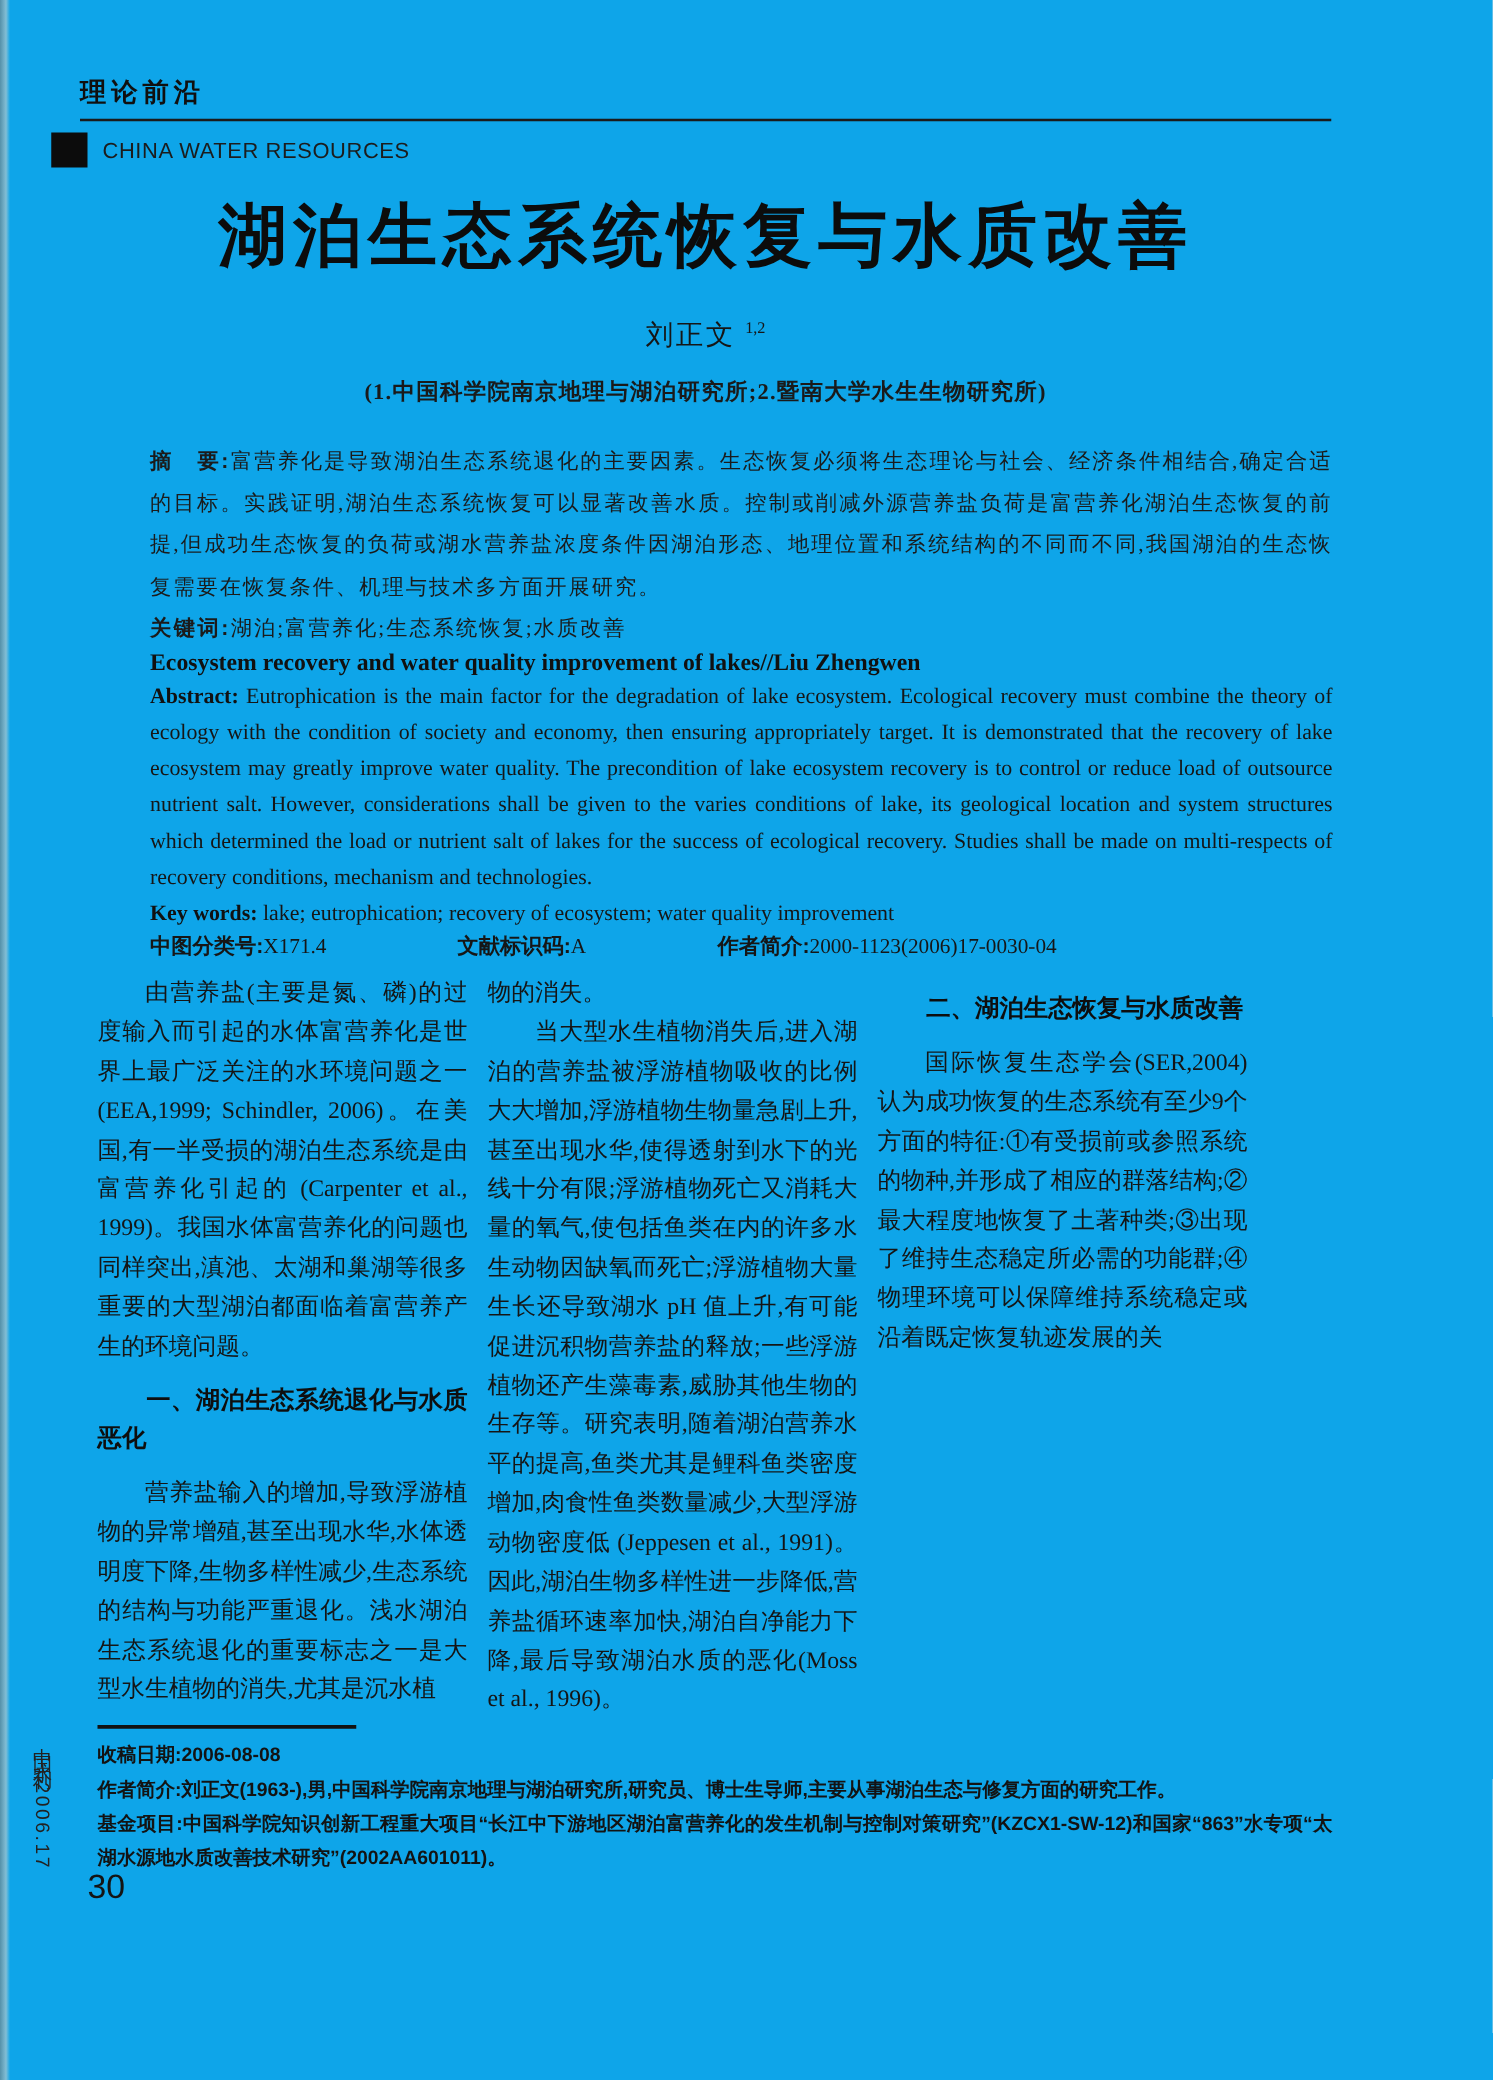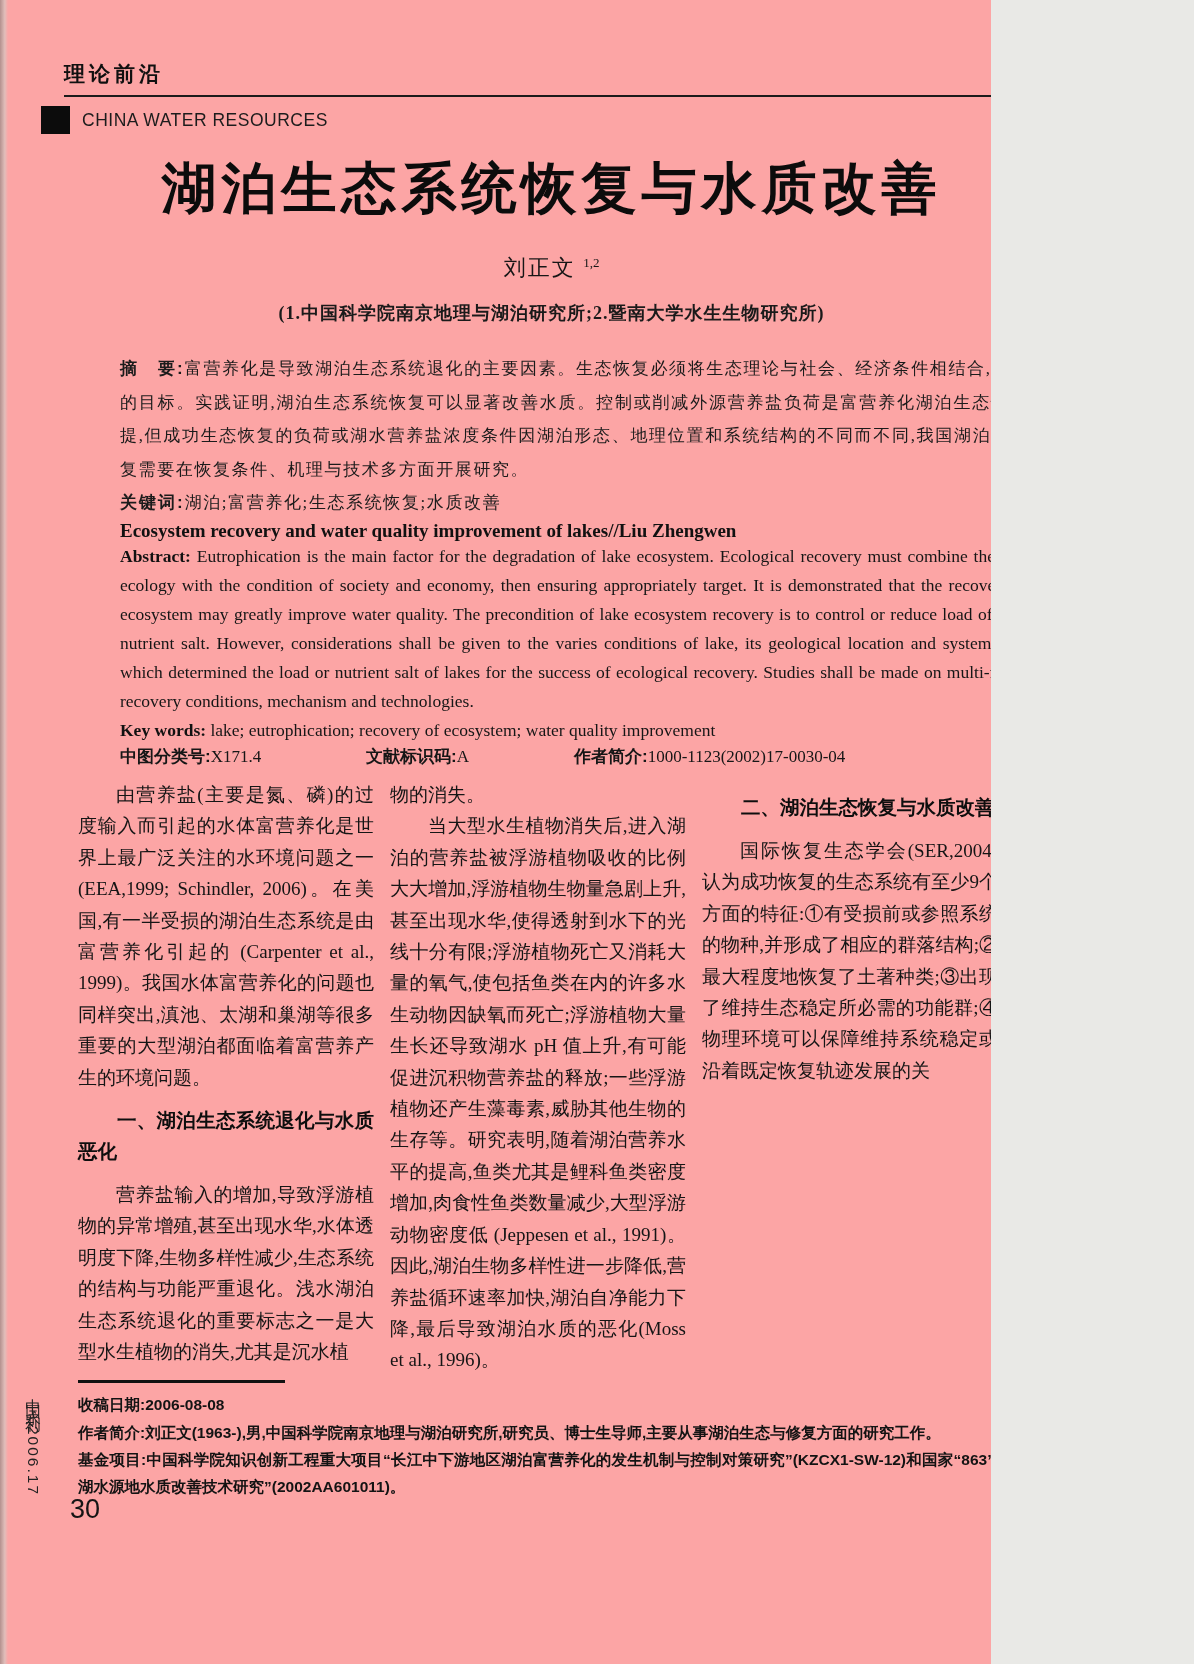--- a/index.html
+++ b/index.html
@@ -3,22 +3,22 @@
 <meta charset="utf-8">
 <style>
   html, body { margin: 0; padding: 0; }
   body {
     width: 1194px; height: 1664px;
     background: #e9e9e6;
     font-family: "Liberation Serif", serif;
   }
   .page {
     position: relative;
-    width: 991px; height: 1664px;
-    background: #fca5a5;
+    width: 1194px; height: 1664px;
+    background: #0ea5e9;
     color: #161616;
     overflow: hidden;
   }
   .scan-edge {
     position: absolute; left: 0; top: 0;
     width: 8px; height: 100%;
     background: linear-gradient(90deg, #83837f, #cfcfc9 60%, rgba(255,255,255,0));
     opacity: .6;
   }
 
@@ -31,21 +31,21 @@
   }
   .masthead-rule { height: 0; border-top: 2.5px solid #1b1b1b; margin-top: 7px; }
   .journal-row { display: flex; align-items: center; gap: 12px; margin-top: 9px; margin-left: -23px; }
   .black-square { width: 29px; height: 28px; background: #0c0c0c; flex: 0 0 auto; }
   .journal-en {
     font-family: "Liberation Sans", sans-serif;
     font-size: 17.5px; letter-spacing: .5px; color: #1c1c1c;
   }
 
   
-  .title-block { position: absolute; left: 51px; top: 152px; width: 1001px; text-align: center; }
+  .title-block { position: absolute; left: 64px; top: 152px; width: 1001px; text-align: center; }
   .article-title {
     margin: 0;
     font-family: "Liberation Sans", sans-serif;
     font-weight: 900; font-size: 55px; letter-spacing: 5px; color: #0c0c0c;
   }
   .author-line { margin-top: 27px; font-size: 22px; letter-spacing: 2px; }
   .author-line sup { font-size: 13px; letter-spacing: 0; }
   .affiliation { margin-top: 18px; font-size: 18px; letter-spacing: 1px; color: #1a1a1a; font-weight: bold; }
 
   
@@ -131,21 +131,21 @@
 
   <div class="meta">
     <p class="abstract-cn"><b>摘　要:</b><span>富营养化是导致湖泊生态系统退化的主要因素。生态恢复必须将生态理论与社会、经济条件相结合,确定合适的目标。实践证明,湖泊生态系统恢复可以显著改善水质。控制或削减外源营养盐负荷是富营养化湖泊生态恢复的前提,但成功生态恢复的负荷或湖水营养盐浓度条件因湖泊形态、地理位置和系统结构的不同而不同,我国湖泊的生态恢复需要在恢复条件、机理与技术多方面开展研究。</span></p>
     <p class="kw-cn"><b>关键词:</b><span>湖泊;富营养化;生态系统恢复;水质改善</span></p>
     <p class="title-en">Ecosystem recovery and water quality improvement of lakes//Liu Zhengwen</p>
     <p class="abstract-en"><b>Abstract:</b> <span>Eutrophication is the main factor for the degradation of lake ecosystem. Ecological recovery must combine the theory of ecology with the condition of society and economy, then ensuring appropriately target. It is demonstrated that the recovery of lake ecosystem may greatly improve water quality. The precondition of lake ecosystem recovery is to control or reduce load of outsource nutrient salt. However, considerations shall be given to the varies conditions of lake, its geological location and system structures which determined the load or nutrient salt of lakes for the success of ecological recovery. Studies shall be made on multi-respects of recovery conditions, mechanism and technologies.</span></p>
     <p class="kw-en"><b>Key words:</b> <span>lake; eutrophication; recovery of ecosystem; water quality improvement</span></p>
     <p class="classification">
       <span class="seg1"><b>中图分类号:</b><span>X171.4</span></span>
       <span class="seg2"><b>文献标识码:</b><span>A</span></span>
-      <span class="seg3"><b>作者简介:</b><span>1000-1123(2002)17-0030-04</span></span>
+      <span class="seg3"><b>作者简介:</b><span>2000-1123(2006)17-0030-04</span></span>
     </p>
   </div>
 
   <div class="columns" id="columns">
       <div class="col">
         <p>由营养盐(主要是氮、磷)的过度输入而引起的水体富营养化是世界上最广泛关注的水环境问题之一(EEA,1999; Schindler, 2006)。在美国,有一半受损的湖泊生态系统是由富营养化引起的 (Carpenter et al., 1999)。我国水体富营养化的问题也同样突出,滇池、太湖和巢湖等很多重要的大型湖泊都面临着富营养产生的环境问题。</p>
         <h2>一、湖泊生态系统退化与水质恶化</h2>
         <p>营养盐输入的增加,导致浮游植物的异常增殖,甚至出现水华,水体透明度下降,生物多样性减少,生态系统的结构与功能严重退化。浅水湖泊生态系统退化的重要标志之一是大型水生植物的消失,尤其是沉水植</p>
       </div>
       <div class="col">

